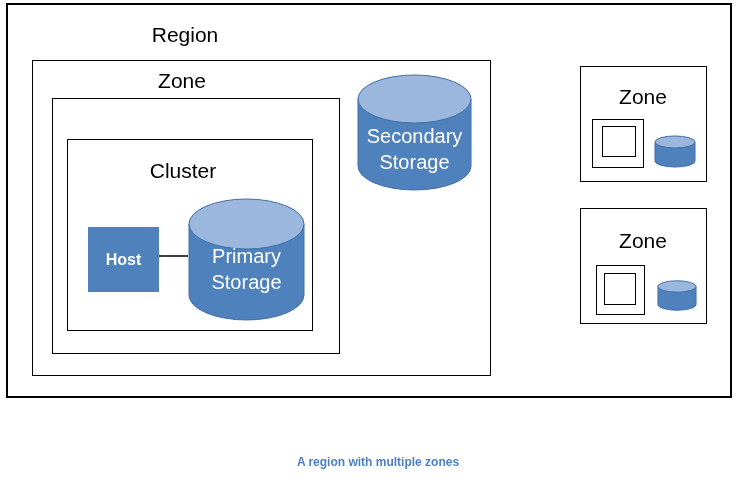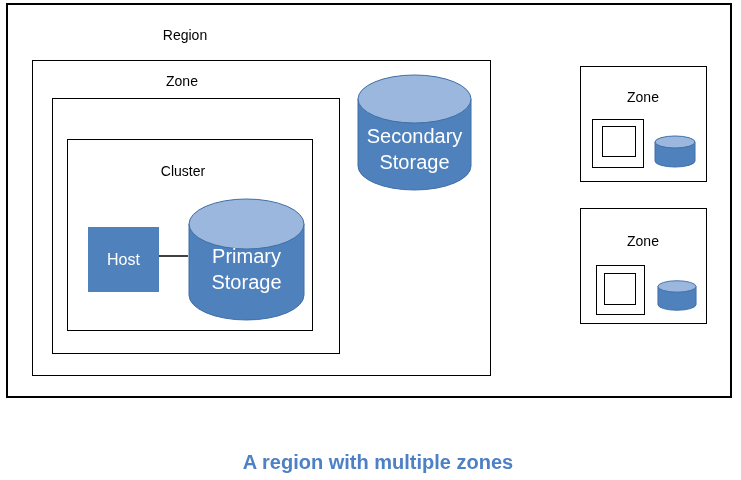--- a/index.html
+++ b/index.html
@@ -8,44 +8,44 @@
     font-family:"Liberation Sans", sans-serif; overflow:hidden;
   }
   .box {
     position:absolute; box-sizing:border-box; background:#ffffff;
     border:1px solid var(--border-black,#000000);
   }
   .box.thick { border-width:2px; }
   .box.mid   { border-width:1.5px; }
   .diagram-label {
     position:absolute; width:120px; text-align:center;
-    font-size:14px; line-height:22px; color:var(--label-text,#000000);
+    font-size:21px; line-height:22px; color:var(--label-text,#000000);
     white-space:nowrap;
   }
   .host {
     position:absolute; box-sizing:border-box;
     background:var(--shape-fill,#4f81bd);
     display:flex; align-items:center; justify-content:center;
-    color:var(--shape-text,#ffffff); font-size:16px;
+    color:var(--shape-text,#ffffff); font-size:16px;font-weight:bold;
   }
   .connector { position:absolute; background:var(--connector,#3f3f3f); }
   .cyl { position:absolute; }
   .cyl svg { position:absolute; left:0; top:0; width:100%; height:100%; }
   .cyl-body { fill:var(--shape-fill,#4f81bd); stroke:var(--cylinder-stroke,#3e6fa6); stroke-width:1; }
   .cyl-top  { fill:var(--cylinder-top,#9cb7dd);  stroke:var(--cylinder-stroke,#3e6fa6); stroke-width:1; }
   .cyl-text {
     position:relative; text-align:center;
     color:var(--shape-text,#ffffff); font-size:20px; line-height:26px;
   }
   .cyl-text div { white-space:nowrap; }
   .square { position:absolute; box-sizing:border-box; background:#ffffff; border:1.5px solid var(--border-black,#000000); }
   .square.inner { border-width:1px; }
   .caption {
     position:absolute; top:452px; left:15px; width:726px;
-    text-align:center; font-weight:bold; font-size:20px; line-height:20px;
+    text-align:center; font-weight:bold; font-size:12px; line-height:20px;
     color:var(--caption-text,#4d80c4);
   }
 </style>
 </head>
 <body>
 
 <div class="canvas">
 
   <div class="box thick" style="left:6px; top:3px; width:726px; height:395px;">
     <div class="diagram-label" style="left:117px; top:19px;">Region</div>

